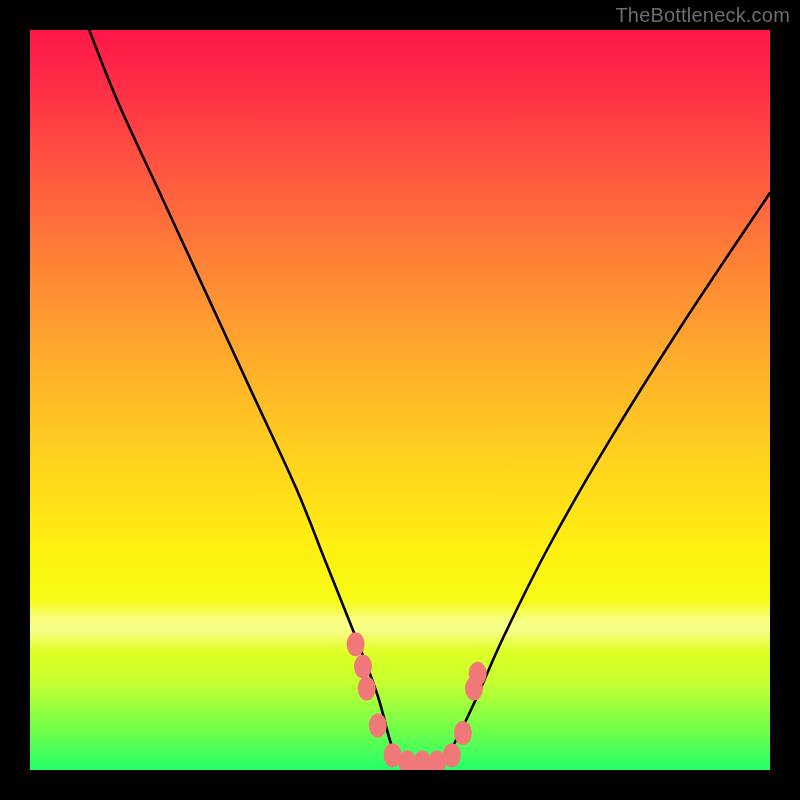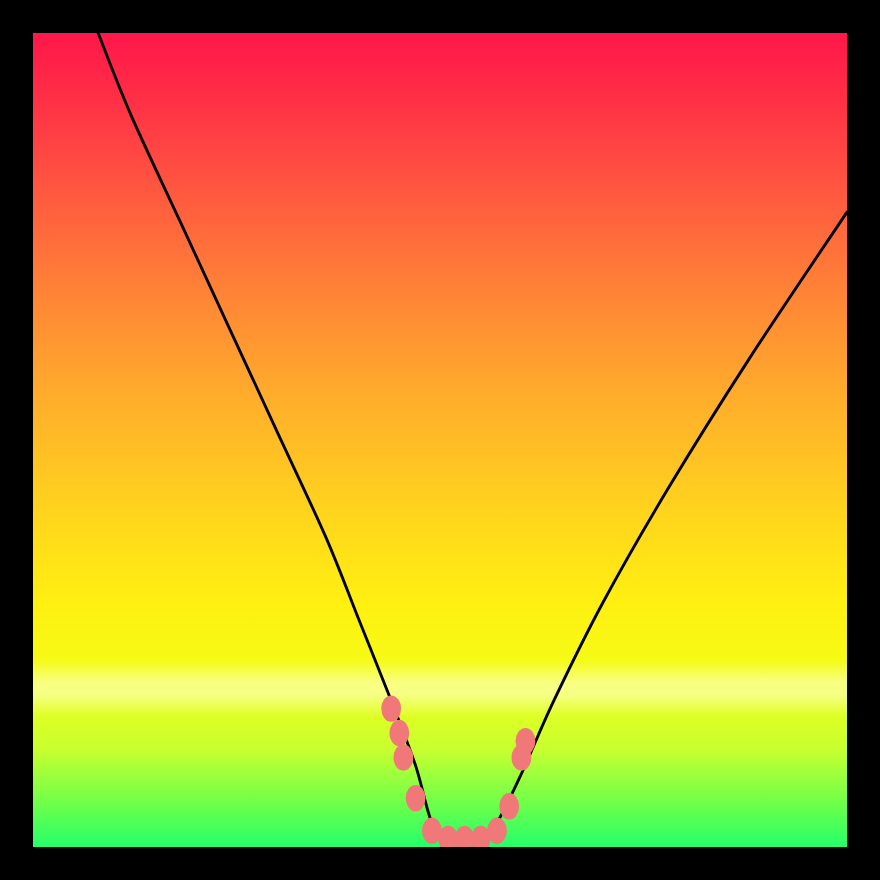--- a/index.html
+++ b/index.html
@@ -82,20 +82,21 @@
   .curve .marker {
     fill: #f07878;
     stroke: none;
   }
 </style>
 </head>
 <body>
 
 <div class="frame">
 
+  <div class="watermark">TheBottleneck.com</div>
 
   <div class="plot">
     <div class="pale-band"></div>
 
     <svg class="curve" viewBox="0 0 740 740" preserveAspectRatio="none">
       <path class="main" id="curve-path" d="M 59.2 0 C 64.13333333333334 12.333333333333334, 76.46666666666667 45.63333333333334, 88.8 74 C 101.13333333333333 102.36666666666666, 118.39999999999999 138.13333333333327, 133.2 170.19999999999993 C 148 202.2666666666666, 162.79999999999998 234.33333333333331, 177.6 266.4 C 192.4 298.46666666666664, 207.2 330.5333333333333, 222 362.59999999999997 C 236.8 394.66666666666663, 254.06666666666663 430.43333333333334, 266.4 458.8 C 278.7333333333333 487.1666666666667, 286.1333333333333 508.1333333333333, 296 532.8 C 305.8666666666667 557.4666666666666, 316.9666666666667 584.5999999999999, 325.6 606.8 C 334.23333333333335 629, 341.6333333333333 647.5, 347.79999999999995 666 C 353.9666666666666 684.5, 357.66666666666663 706.6999999999999, 362.59999999999997 717.8 C 367.5333333333333 728.9, 372.4666666666667 730.1333333333333, 377.40000000000003 732.6 C 382.33333333333337 735.0666666666667, 387.2666666666667 732.6, 392.20000000000005 732.6 C 397.1333333333334 732.6, 402.0666666666667 735.0666666666667, 407.00000000000006 732.6 C 411.9333333333334 730.1333333333333, 415.6333333333333 727.6666666666666, 421.79999999999995 717.8 C 427.9666666666666 707.9333333333333, 435.3666666666667 691.9, 444 673.4 C 452.6333333333333 654.9, 461.2666666666667 632.6999999999999, 473.6 606.8 C 485.93333333333334 580.9, 500.73333333333335 550.0666666666666, 518 518 C 535.2666666666667 485.93333333333334, 555 451.4, 577.2 414.4 C 599.4000000000001 377.4, 624.0666666666667 337.93333333333334, 651.2 296 C 678.3333333333334 254.06666666666666, 725.2 184.99999999999997, 740 162.79999999999995"></path>
       <g id="markers-group">
           <ellipse cx="325.6" cy="614.2" rx="9" ry="12" class="marker"></ellipse>
           <ellipse cx="333" cy="636.4" rx="9" ry="12" class="marker"></ellipse>
           <ellipse cx="336.7" cy="658.6" rx="9" ry="12" class="marker"></ellipse>

